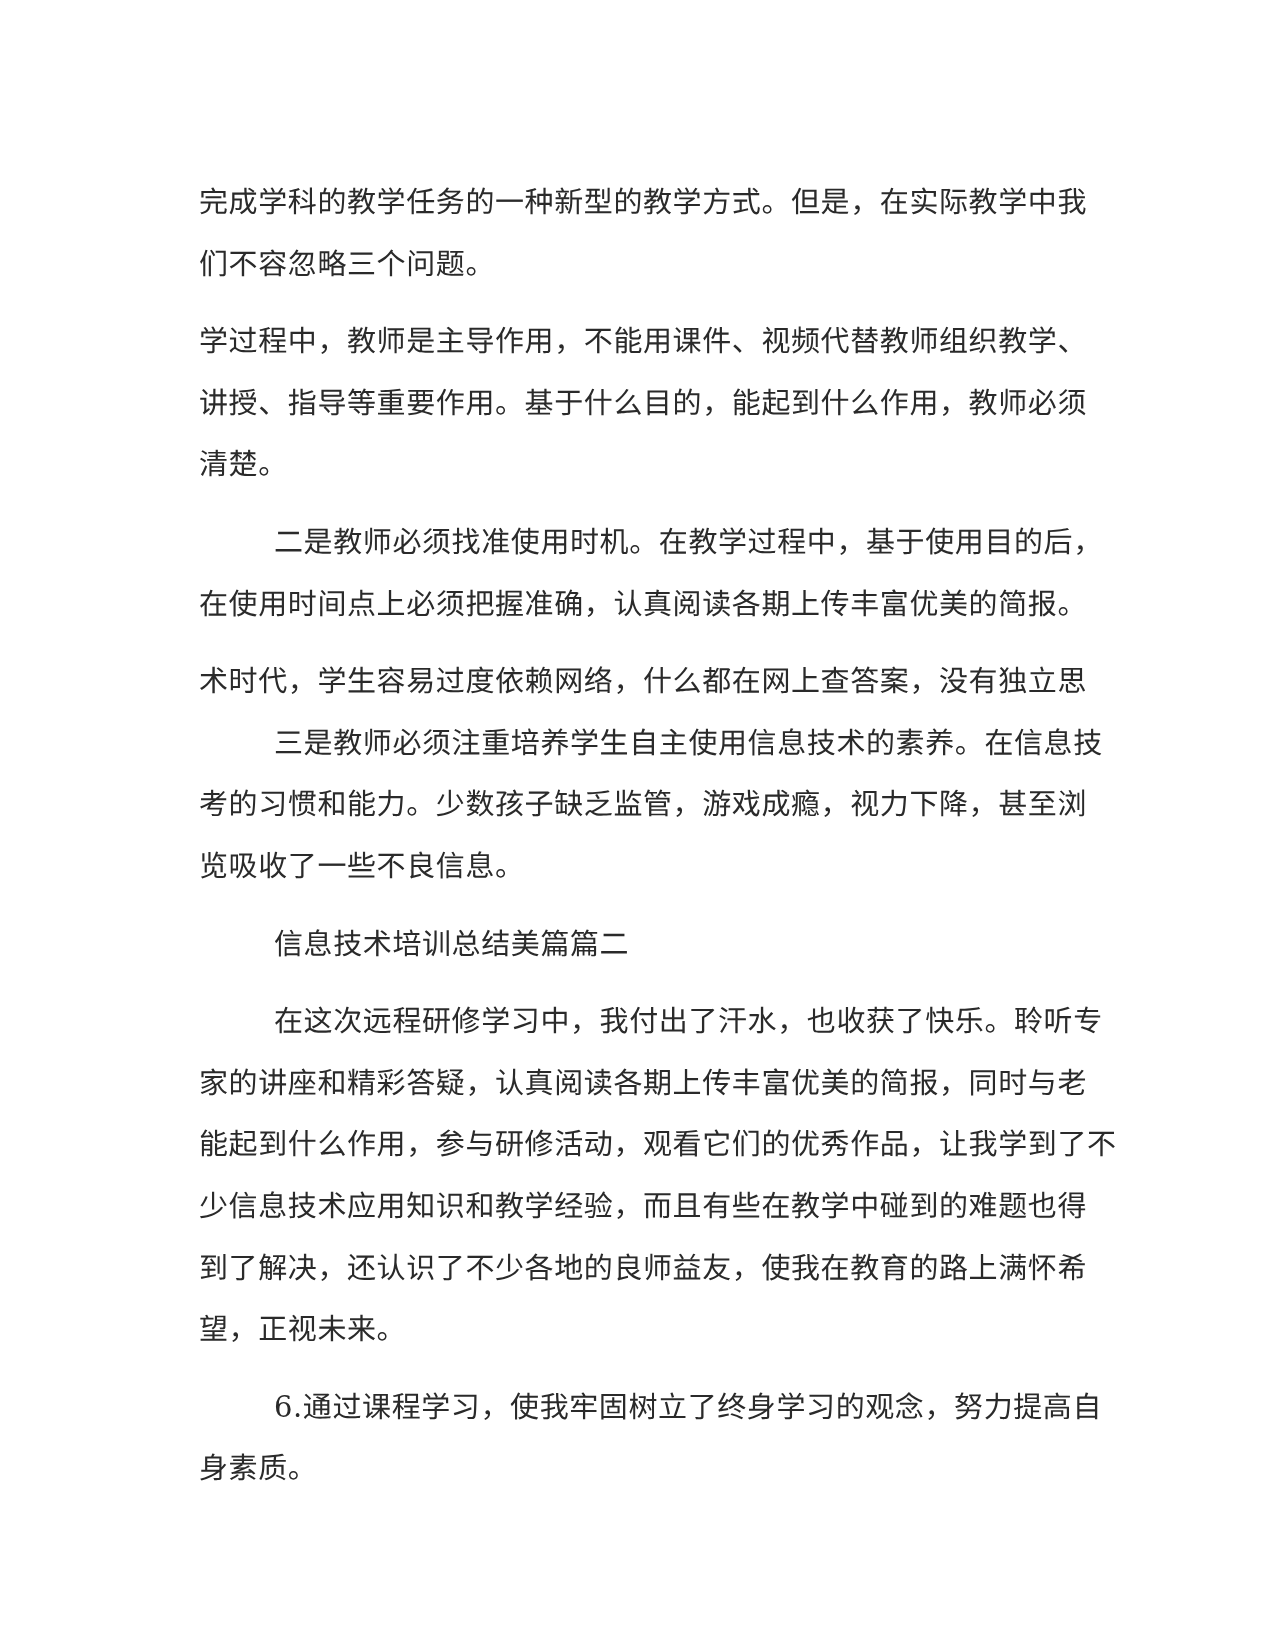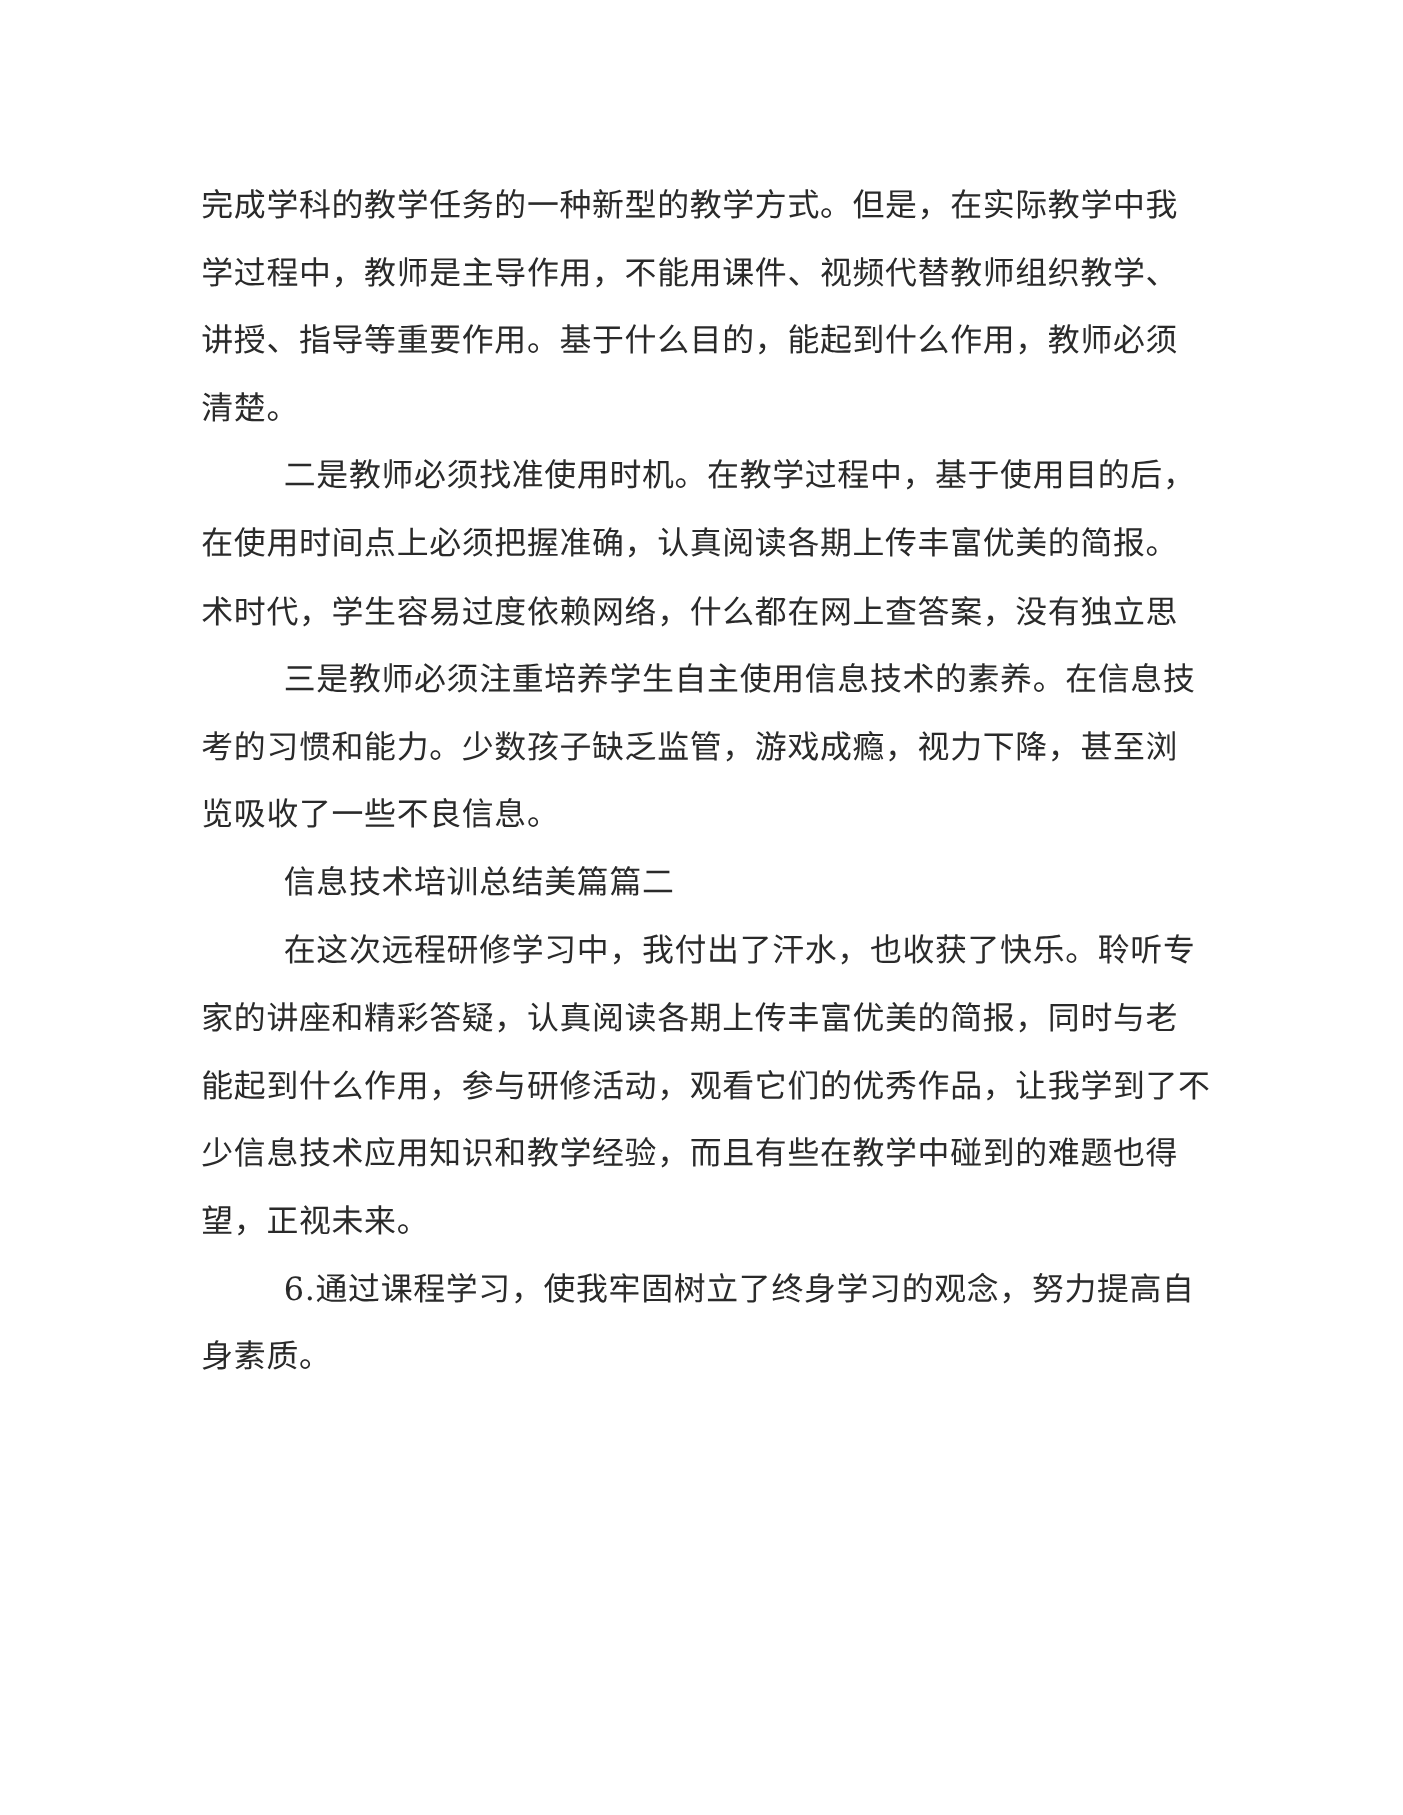--- a/index.html
+++ b/index.html
@@ -21,39 +21,40 @@
     left: 183px;
     top: 156px;
     width: 890px;
     font-size: 29px;
     letter-spacing: 0.6px;
     line-height: 61.6px;
     color: #2a2a2a;
     font-weight: 400;
   }
   .paragraph {
-    margin: 0;
+    margin: 16px;
     padding: 0;
   }
   .line {
     height: 61.6px;
     white-space: nowrap;
     overflow: visible;
   }
   .line.first {
     padding-left: 75px;
   }
 </style>
 </head>
 <body>
 
 <div class="page">
   <div class="text-content">
       <div class="paragraph">
         <div class="line">完成学科的教学任务的一种新型的教学方式。但是，在实际教学中我</div>
+        <div class="line">们不容忽略三个问题。</div>
       </div>
       <div class="paragraph">
         <div class="line">学过程中，教师是主导作用，不能用课件、视频代替教师组织教学、</div>
         <div class="line">讲授、指导等重要作用。基于什么目的，能起到什么作用，教师必须</div>
         <div class="line">清楚。</div>
       </div>
       <div class="paragraph">
         <div class="line first">二是教师必须找准使用时机。在教学过程中，基于使用目的后，</div>
         <div class="line">在使用时间点上必须把握准确，认真阅读各期上传丰富优美的简报。</div>
       </div>
@@ -64,20 +65,21 @@
         <div class="line">览吸收了一些不良信息。</div>
       </div>
       <div class="paragraph">
         <div class="line first">信息技术培训总结美篇篇二</div>
       </div>
       <div class="paragraph">
         <div class="line first">在这次远程研修学习中，我付出了汗水，也收获了快乐。聆听专</div>
         <div class="line">家的讲座和精彩答疑，认真阅读各期上传丰富优美的简报，同时与老</div>
         <div class="line">能起到什么作用，参与研修活动，观看它们的优秀作品，让我学到了不</div>
         <div class="line">少信息技术应用知识和教学经验，而且有些在教学中碰到的难题也得</div>
+        <div class="line">到了解决，还认识了不少各地的良师益友，使我在教育的路上满怀希</div>
         <div class="line">望，正视未来。</div>
       </div>
       <div class="paragraph">
         <div class="line first">6.通过课程学习，使我牢固树立了终身学习的观念，努力提高自</div>
         <div class="line">身素质。</div>
       </div>
     </div>
 </div>
 
 </body></html>

